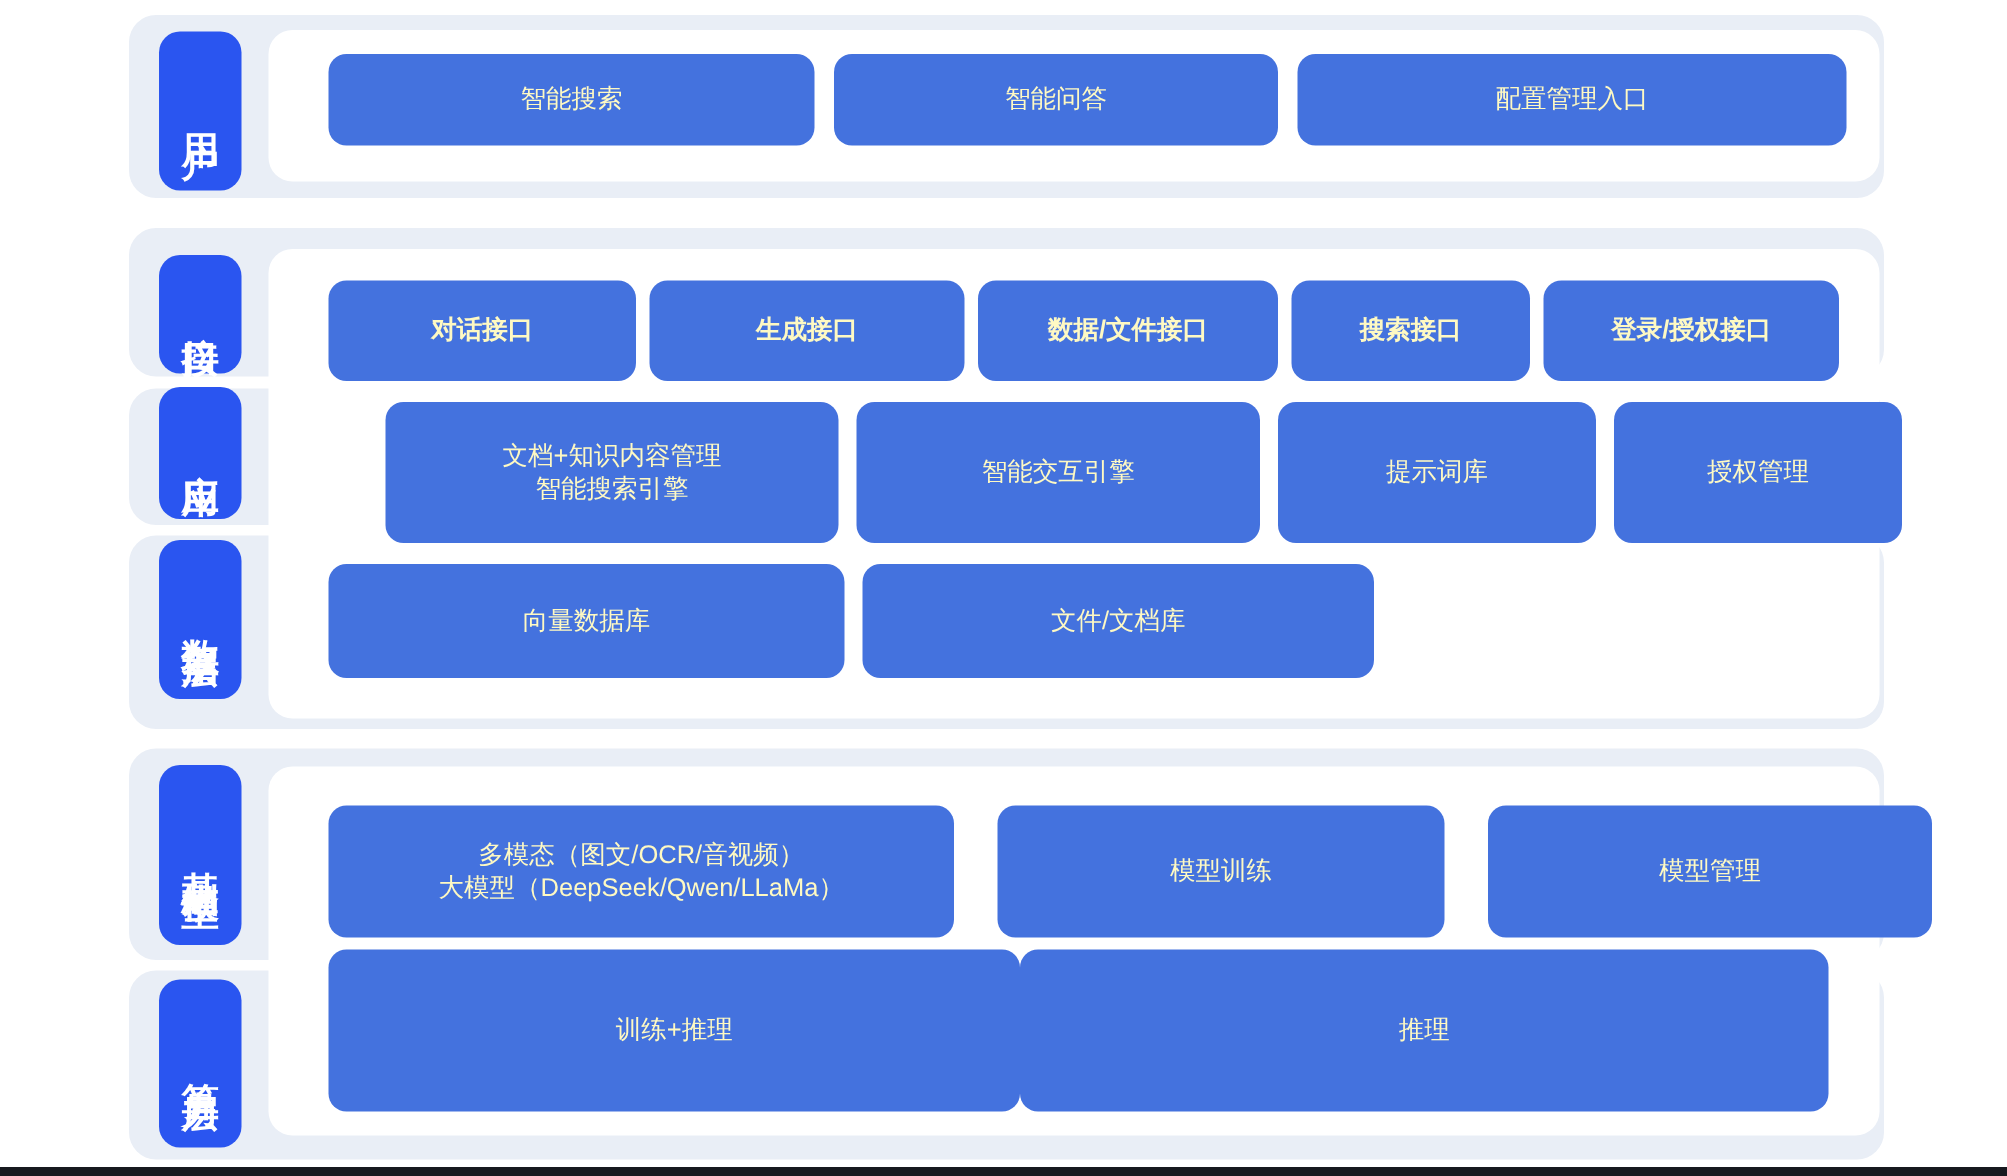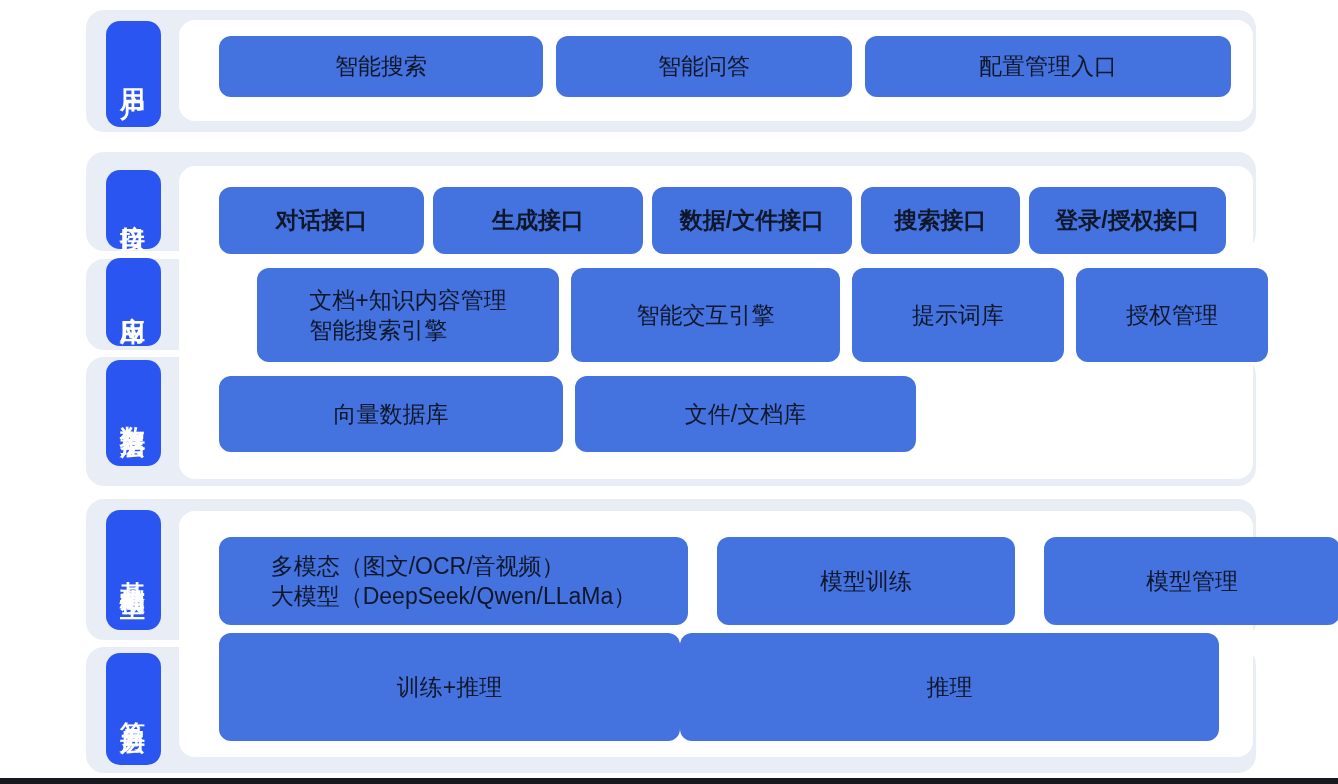--- a/index.html
+++ b/index.html
@@ -73,26 +73,26 @@
   .row-api     { top: 187px; height: 67px;  gap: 9px; font-weight: bold;  }
   .row-app     { top: 268px; height: 94px;  gap: 12px; padding-left: 38px; }
   .row-db      { top: 376px; height: 76px;  gap: 12px; }
   .row-model   { top: 537px; height: 88px;  gap: 29px; }
   .row-compute { top: 633px; height: 108px; }
 
   
   .block {
     background: #4472de;
     border-radius: 12px;
-    color: #0f172a;
+    color: #fef9c3;
     display: flex;
     align-items: center;
     justify-content: center;
-    text-align: left;
-    font-size: 23px;
+    text-align: center;
+    font-size: 17px;
     line-height: 1.32;
     white-space: pre-line;
     box-sizing: border-box;
     flex: none;
   }
 
   
   .bottom-bar {
     position: absolute;
     left: 0; top: 778px;
@@ -144,21 +144,21 @@
     <div class="block" style="width:212px">提示词库</div>
     <div class="block" style="width:192px">授权管理</div>
   </div>
 
   <div class="row row-db">
     <div class="block" style="width:344px">向量数据库</div>
     <div class="block" style="width:341px">文件/文档库</div>
   </div>
 
   <div class="row row-model">
-    <div class="block" style="width:469px">多模态（图文/OCR/音视频）
+    <div class="block" style="width:417px">多模态（图文/OCR/音视频）
 大模型（DeepSeek/Qwen/LLaMa）</div>
     <div class="block" style="width:298px">模型训练</div>
     <div class="block" style="width:296px">模型管理</div>
   </div>
 
   <div class="row row-compute">
     <div class="block" style="width:461px">训练+推理</div>
     <div class="block" style="width:539px">推理</div>
   </div>
 

